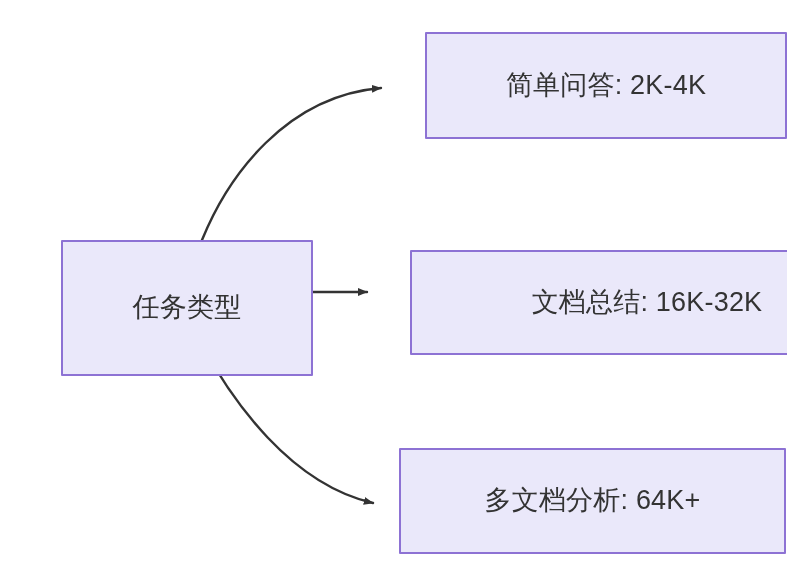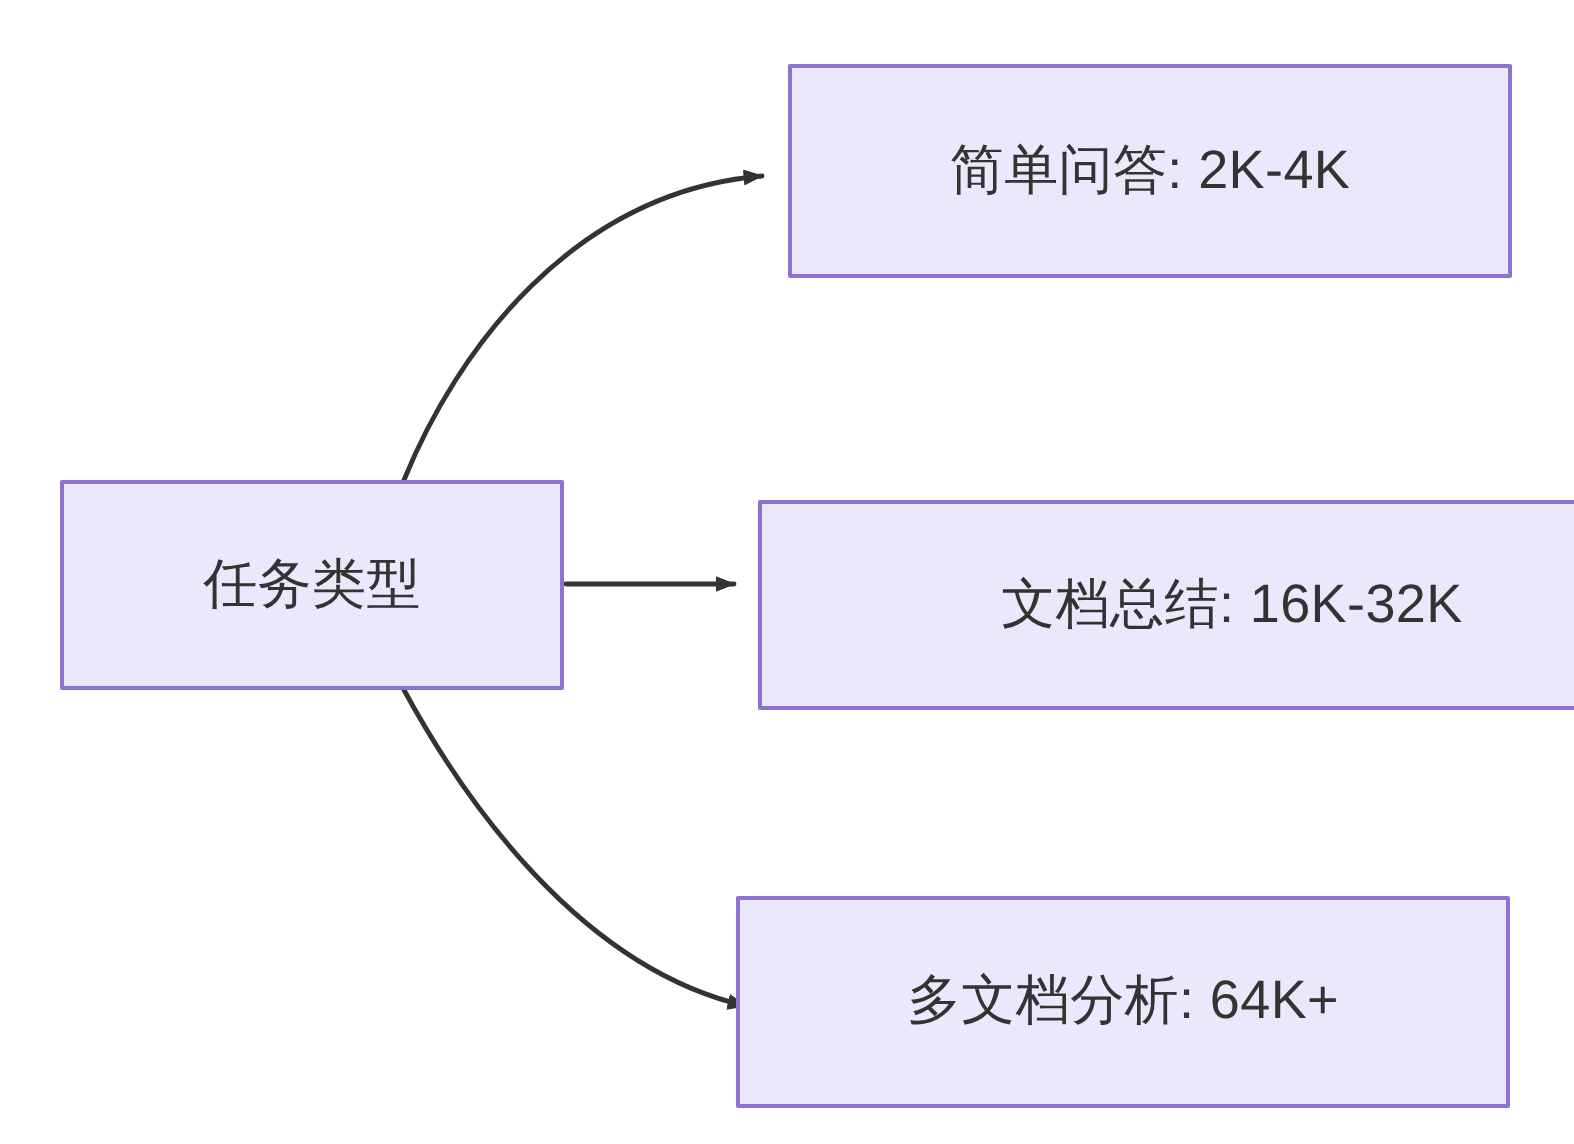--- a/index.html
+++ b/index.html
@@ -28,33 +28,34 @@
   .node {
     position: absolute;
     box-sizing: border-box;
     background: #eae8fa;
     border: 2px solid #8d72d4;
     border-radius: 1px;
     display: flex;
     align-items: center;
     justify-content: center;
     text-align: center;
+    margin-left: 31px;
   }
   .node-label {
     color: #333333;
     font-size: 27px;
     line-height: 1.25;
     letter-spacing: 0.2px;
     white-space: nowrap;
   }
   #node-source {
     left: 30px;
     top: 240px;
     width: 252px;
-    height: 105px;
+    height: 136px;
   }
   #node-simple-qa {
     left: 394px;
     top: 32px;
     width: 362px;
     height: 107px;
   }
   #node-doc-summary {
     left: 379px;
     top: 250px;

